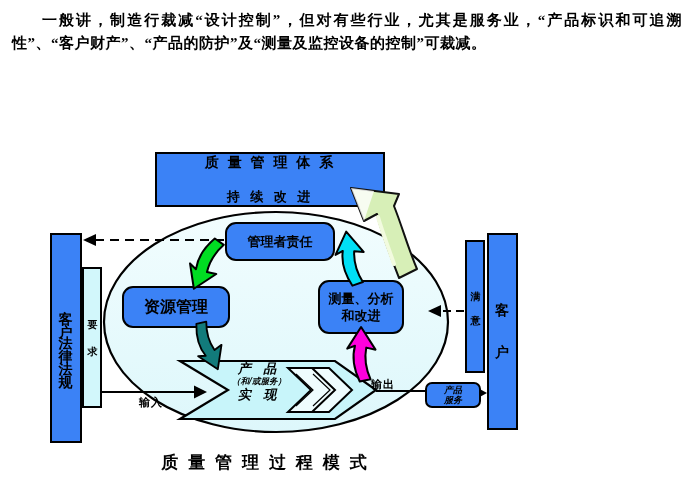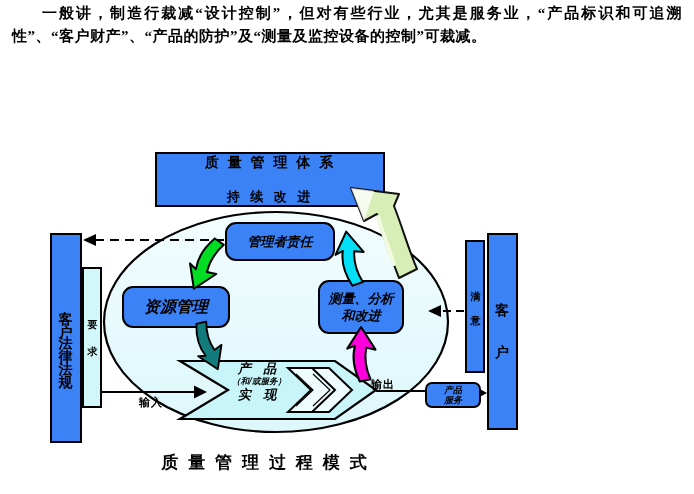--- a/index.html
+++ b/index.html
@@ -1,27 +1,27 @@
 <!DOCTYPE html>
 <html><head>
 <meta charset="utf-8">
 <style>
   html,body{margin:0;padding:0;background:#ffffff;}
   .page{position:relative;width:694px;height:494px;background:#ffffff;overflow:hidden;
         font-family:"DejaVu Sans",sans-serif;color:#000;}
   .para{font-family:"Liberation Serif","DejaVu Serif",serif;font-weight:bold;font-size:15px;
         line-height:23px;text-align:justify;text-indent:2em;margin:0;padding:0 12px;letter-spacing:.5px;}
-  .para1{padding-top:2px;}
+  .para1{padding-top:9px;}
   .para2{margin-top:25px;}
   .layer{position:absolute;left:0;top:0;pointer-events:none;}
   .box{position:absolute;background:#3b82f6;border:2.5px solid #000;box-sizing:border-box;
        display:flex;flex-direction:column;align-items:center;justify-content:center;
        text-align:center;z-index:2;}
   .rounded{border-radius:11px;}
-  .itxt{font-style:italic;font-weight:bold;}
+  .itxt{font-weight:bold;}
   .vtext{writing-mode:vertical-rl;text-orientation:upright;font-weight:bold;line-height:1;}
   .lbl{position:absolute;font-weight:bold;font-size:11px;z-index:2;letter-spacing:1px;}
   
   #qms-box{left:155px;top:152px;width:230px;height:55px;}
   #qms-box .t1{font-size:14px;font-weight:bold;letter-spacing:2px;}
   #qms-box .t2{font-size:13px;font-weight:bold;letter-spacing:3px;margin-top:16px;}
   #mgmt-box{left:225px;top:222px;width:110px;height:39px;font-size:13px;}
   #res-box{left:122px;top:286px;width:108px;height:42px;font-size:16px;}
   #meas-box{left:318px;top:280px;width:86px;height:54px;font-size:13px;line-height:17px;}
   #laws-box{left:50px;top:233px;width:32px;height:210px;}

